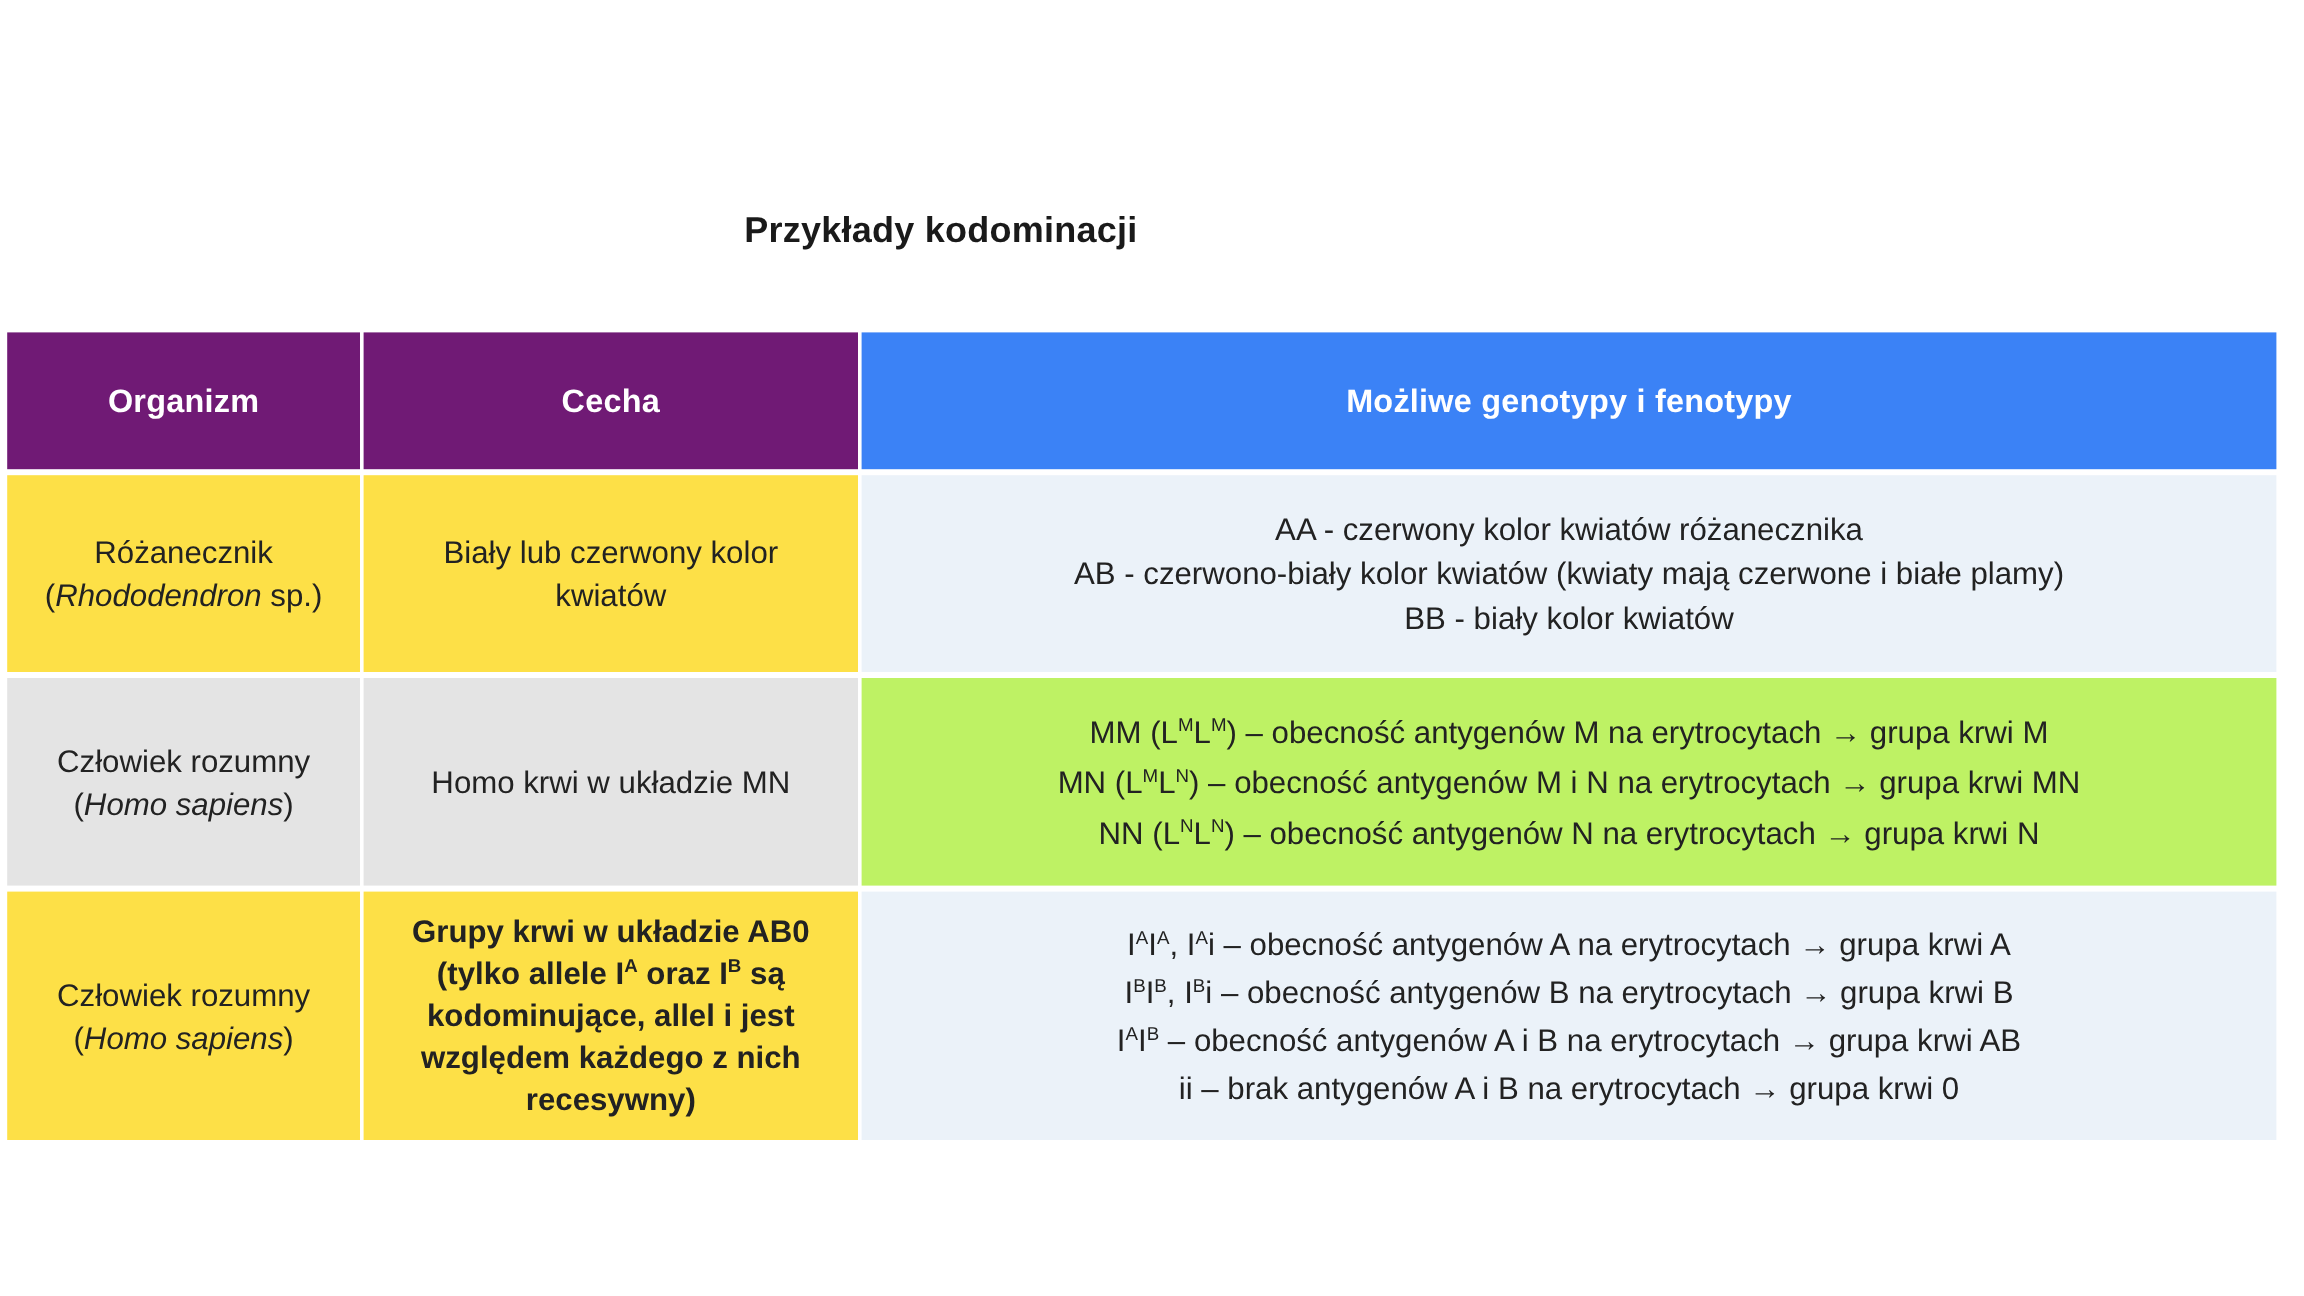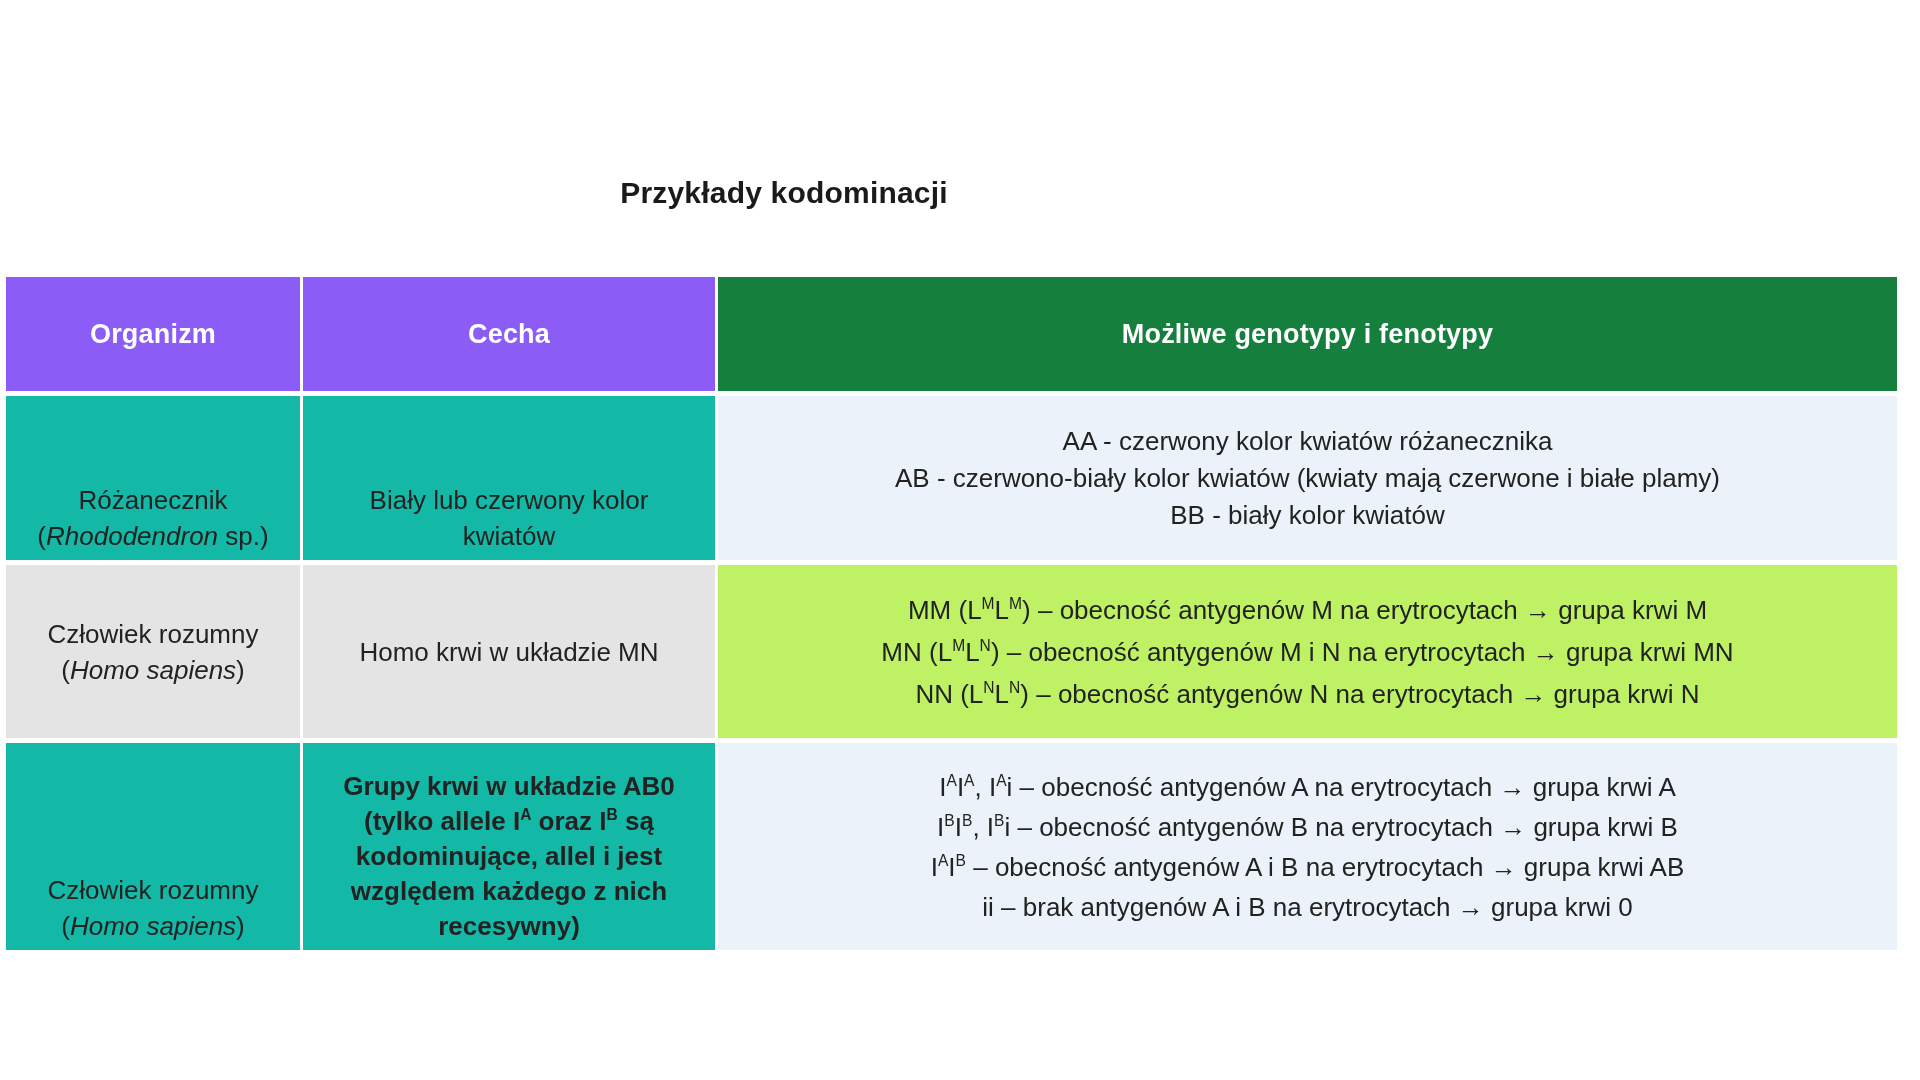--- a/index.html
+++ b/index.html
@@ -47,23 +47,23 @@
     line-height: 36px;
     padding: 6px 18px;
     box-sizing: border-box;
   }
   .cell.head {
     font-size: 27px;
     font-weight: 700;
     color: #ffffff;
     letter-spacing: 0.2px;
   }
-  .head-gray { background: #8b5cf6; }
-  .head-blue { background: #15803d; }
-  .gray-a { background: #14b8a6; justify-content: flex-end; }
+  .head-gray { background: #701a75; }
+  .head-blue { background: #3b82f6; }
+  .gray-a { background: #fde047; }
   .gray-b { background: #e4e4e4; }
   .blue-a { background: #ebf2f9; }
   .blue-b { background: #bef264; }
   .genotypes .line { line-height: 40px; }
   .row-1 .line { line-height: 37px; }
   .row-2 .line { line-height: 42px; }
   .row-3 .line { line-height: 40px; }
   .trait-multiline .tline { line-height: 35px; font-weight: bold; }
   sup {
     font-size: 60%;

